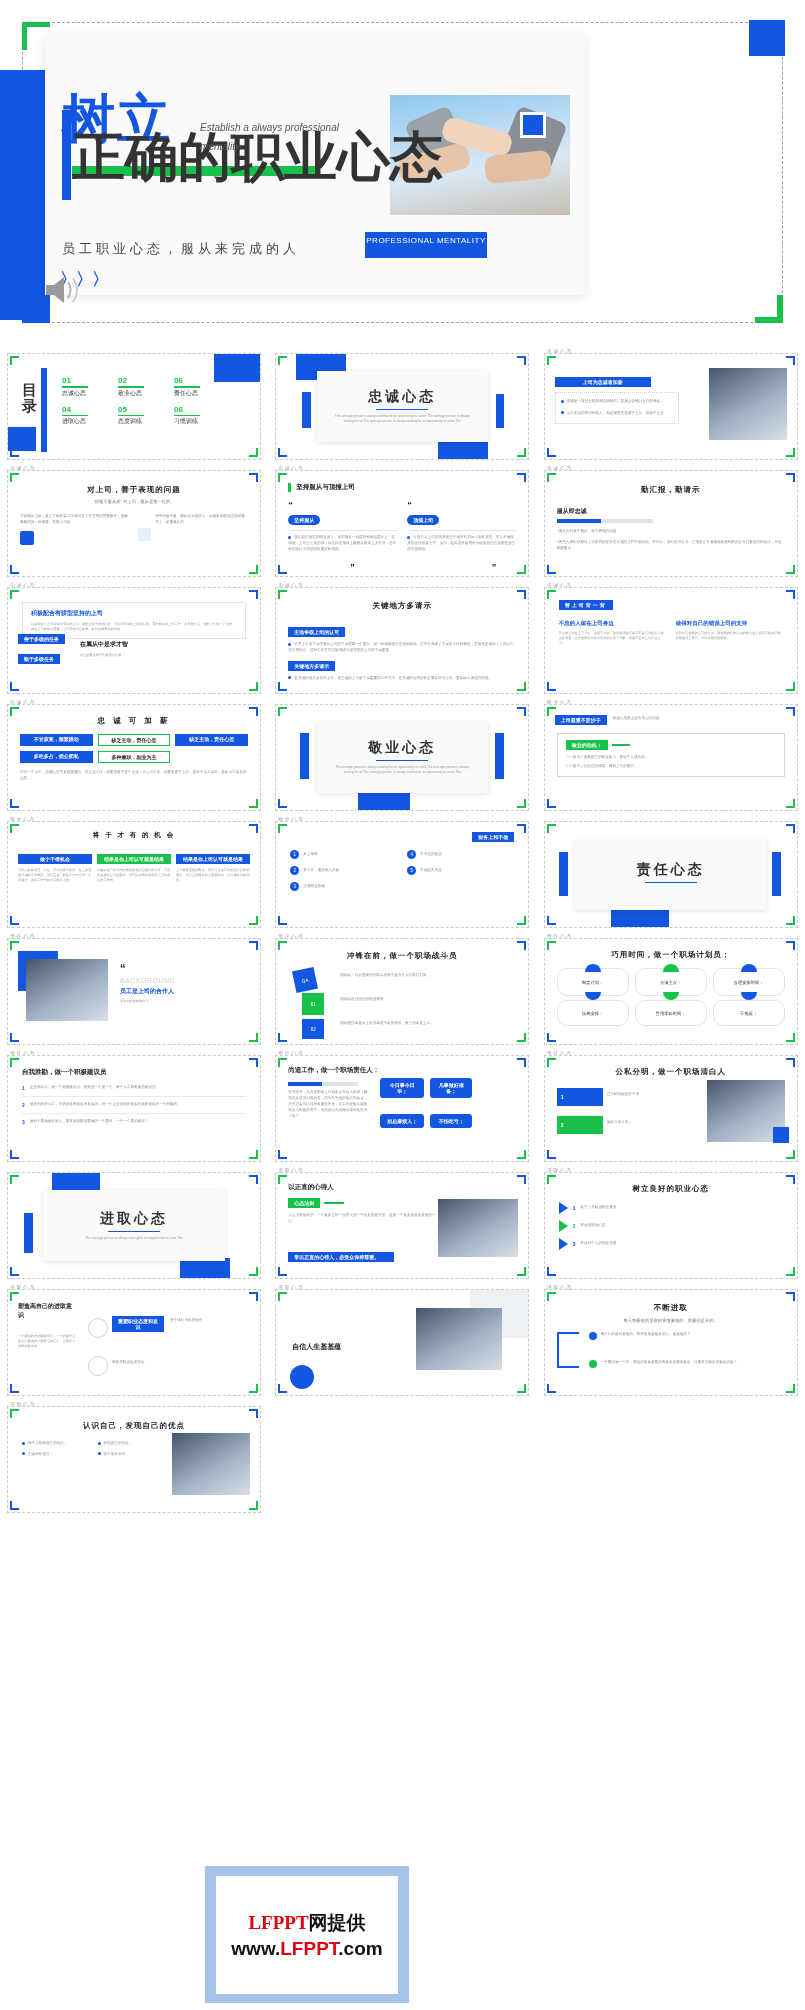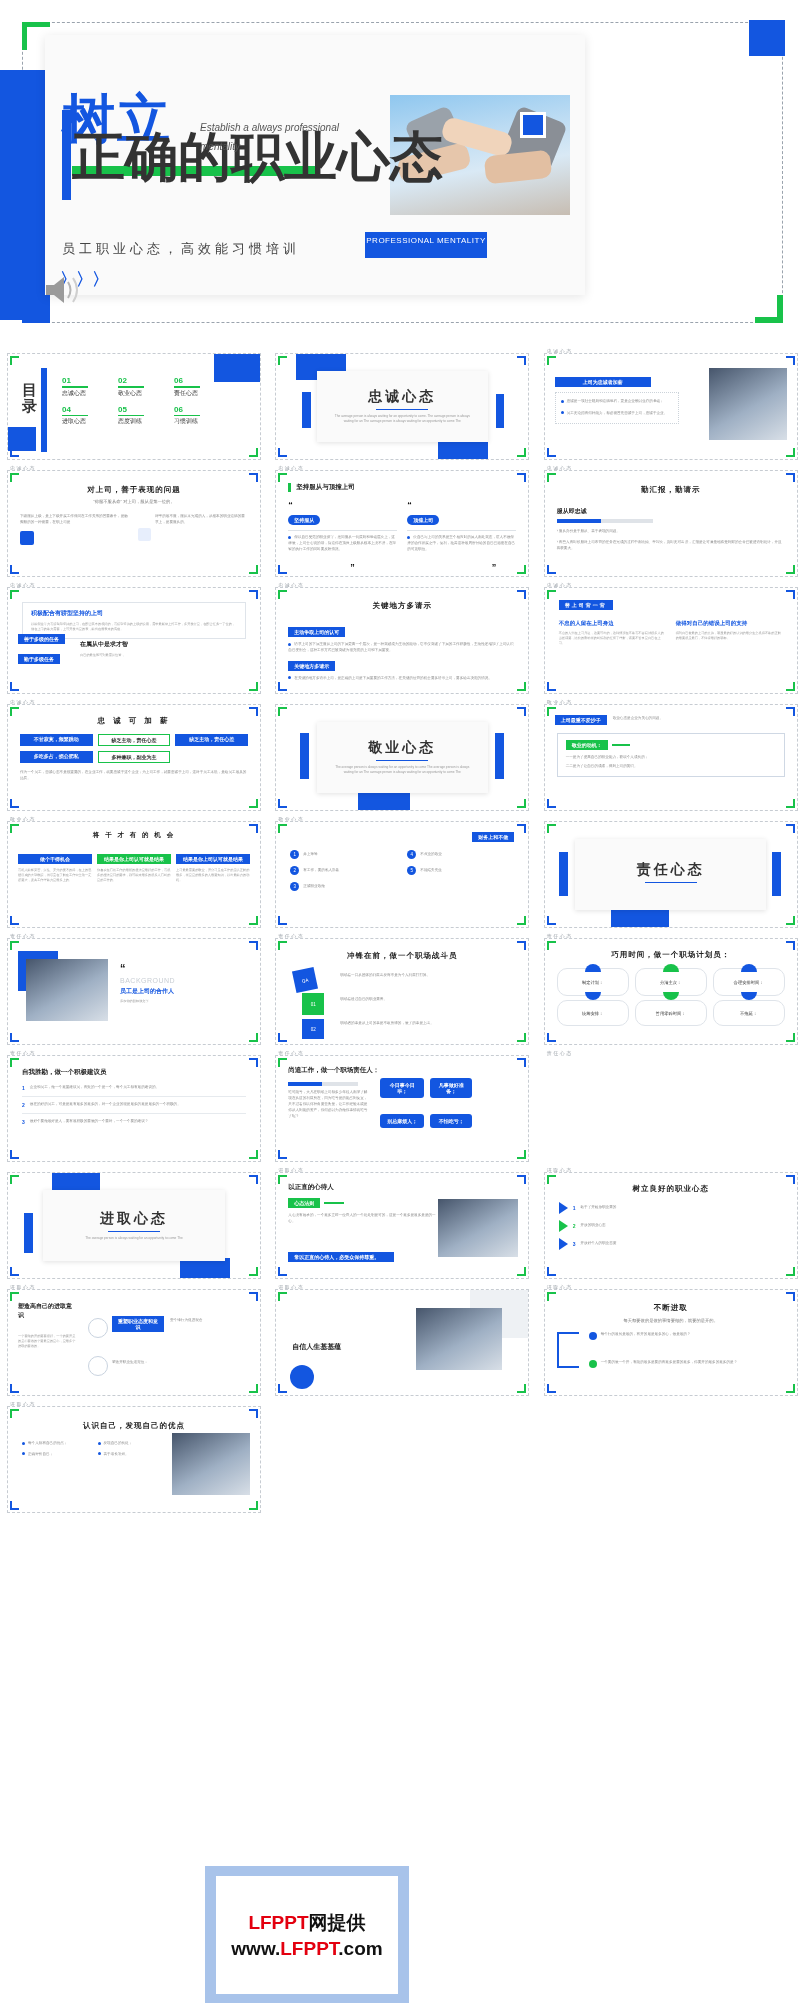--- a/index.html
+++ b/index.html
@@ -115,21 +115,21 @@
 
   
   .footer {
     position:absolute; left:205px; top:1866px; width:204px; height:137px;
     background:#a8c3ea; display:flex; align-items:center; justify-content:center;
   }
   .footer .inner {
     width:182px; height:118px; background:#fff;
     display:flex; flex-direction:column; align-items:center; justify-content:center;
   }
-  .footer .l1 { font-size:19px; font-weight:bold; color:#111; }
+  .footer .l1 { font-size:19px; font-weight:bold; color:#111;font-family:Liberation Serif, serif; }
   .footer .l1 .r { color:#e3000f; }
   .footer .l2 { font-size:19px; font-weight:bold; color:#111; margin-top:2px; }
   .footer .l2 .r { color:#e3000f; }
 
   .circ { border-radius:50%; }
   .bullet { display:inline-block; width:3px; height:3px; background:#1356e0; border-radius:50%; vertical-align:middle; margin-right:3px;}
   .numcirc { width:9px; height:9px; border-radius:50%; background:#1356e0; color:#fff;
              font-size:4.5px; display:flex; align-items:center; justify-content:center; }
   .bubble { background:#1356e0; color:#fff; font-size:5px; font-weight:bold;
             padding:4px 6px; border-radius:3px; position:relative; text-align:center; }
@@ -155,21 +155,21 @@
       <div class="h2"></div>
       <div class="h3"></div>
   </div>
   <div class="sq-blue-sm"></div>
 
   <div class="bluebar"></div>
   <div class="green-under"></div>
   <div class="cn-top">树立</div>
   <div class="cn-main">正确的职业心态</div>
   <div class="eng">Establish a always professional mentality</div>
-  <div class="sub">员工职业心态，高效能习惯培训</div>
+  <div class="sub">员工职业心态，服从来完成的人</div>
   <div class="badge">PROFESSIONAL MENTALITY</div>
 
   <div class="chev">〉〉〉</div>
   <div class="speaker">
     <svg width="60" height="34" viewBox="0 0 60 34">
       <polygon points="6,12 14,12 24,4 24,30 14,22 6,22" fill="#9a9a9a"></polygon>
       <path d="M28 9 q5 8 0 16" stroke="#b5b5b5" stroke-width="2" fill="none"></path>
       <path d="M33 5 q8 12 0 24" stroke="#cfcfcf" stroke-width="2" fill="none"></path>
     </svg>
   </div>
@@ -628,20 +628,37 @@
       <div class="tiny" style="position:absolute;left:12px;top:34px;width:80px;">吃可能亏，大凡在职场上司都多少年轻人都深了解现在从这的利益所在，因为吃亏是的能占到便宜，只不过看你以何种角度去衡量，让工作经验来或是你从人到能的资产，你何必以为办做你事情就吃亏了呢？</div>
       <div class="bubble" style="position:absolute;left:104px;top:22px;width:44px;">今日事今日毕；</div>
       <div class="bubble" style="position:absolute;left:154px;top:22px;width:42px;">凡事做好准备；</div>
       <div class="bubble" style="position:absolute;left:104px;top:58px;width:44px;">别总麻烦人；</div>
       <div class="bubble" style="position:absolute;left:154px;top:58px;width:42px;">不怕吃亏；</div>
     </div>
   </div>
 
   <div class="cell">
     <div class="crumb">责任心态</div>
+    <div class="slide">
+      <div class="c-tl"></div>
+        <div class="c-tr"></div>
+        <div class="c-bl"></div>
+        <div class="c-br"></div>
+      <div class="stitle" style="margin-top:11px;">公私分明，做一个职场清白人</div>
+      <div style="position:absolute;left:12px;top:32px;width:46px;height:18px;background:#1356e0;color:#fff;font-size:5px;display:flex;align-items:center;padding-left:4px;">
+        <span style="font-weight:bold;margin-right:3px;">1</span>
+      </div>
+      <div class="tiny" style="position:absolute;left:62px;top:36px;width:44px;">注公私明确区分干净</div>
+      <div style="position:absolute;left:12px;top:60px;width:46px;height:18px;background:#18c24a;color:#fff;font-size:5px;display:flex;align-items:center;padding-left:4px;">
+        <span style="font-weight:bold;margin-right:3px;">2</span>
+      </div>
+      <div class="tiny" style="position:absolute;left:62px;top:64px;width:44px;">最好公事公办；</div>
+      <div class="photo-ph" style="position:absolute;right:12px;top:24px;width:78px;height:62px;"></div>
+      <div class="blk" style="right:8px;bottom:18px;width:16px;height:16px;"></div>
+    </div>
   </div>
 
   <div class="cell">
     <div class="slide">
       <div class="c-tl"></div>
         <div class="c-tr"></div>
         <div class="c-bl"></div>
         <div class="c-br"></div>
       <div class="blk" style="left:44px;top:-6px;width:48px;height:28px;"></div>
       <div class="blk" style="left:16px;top:40px;width:9px;height:40px;"></div>

